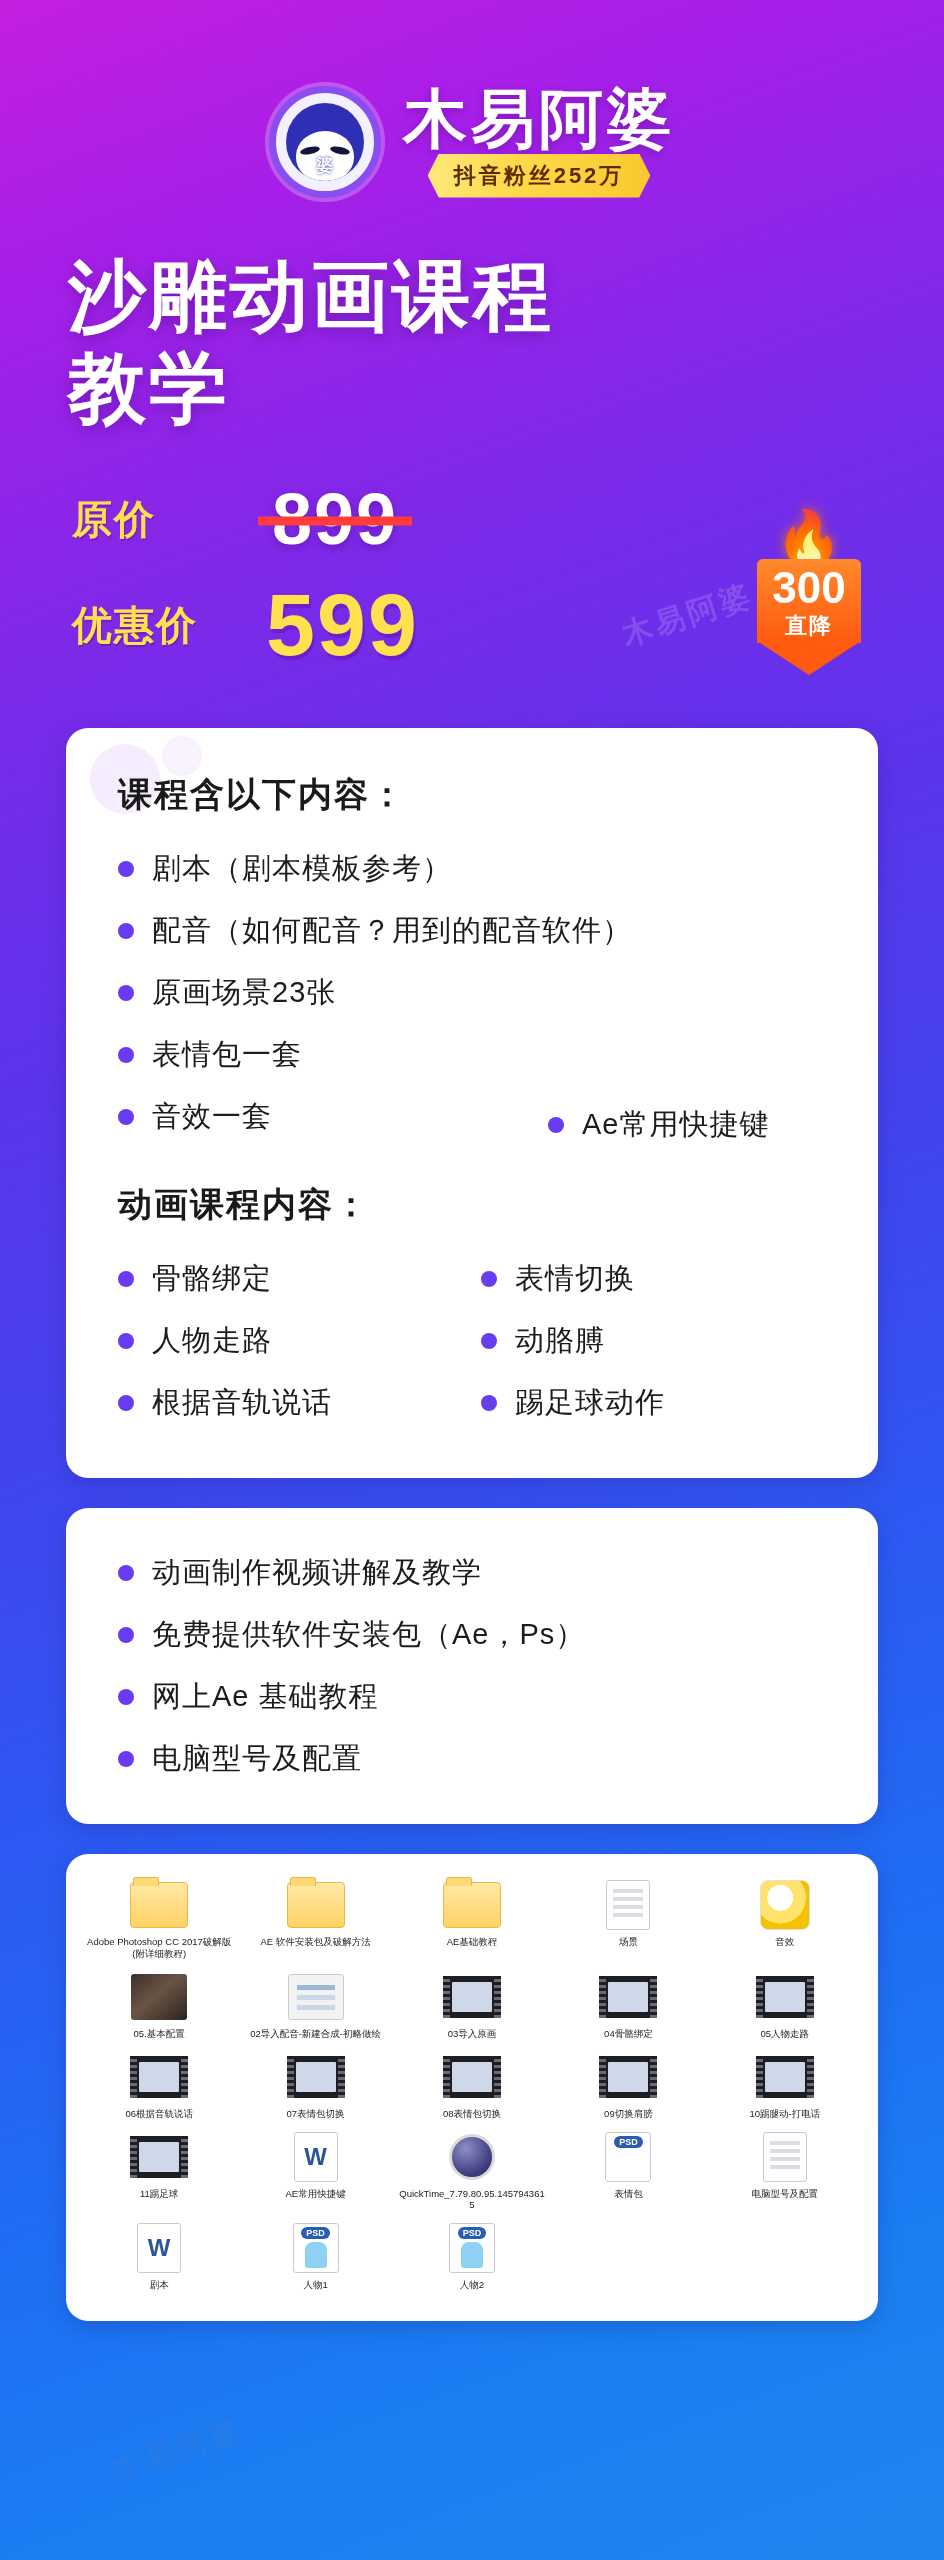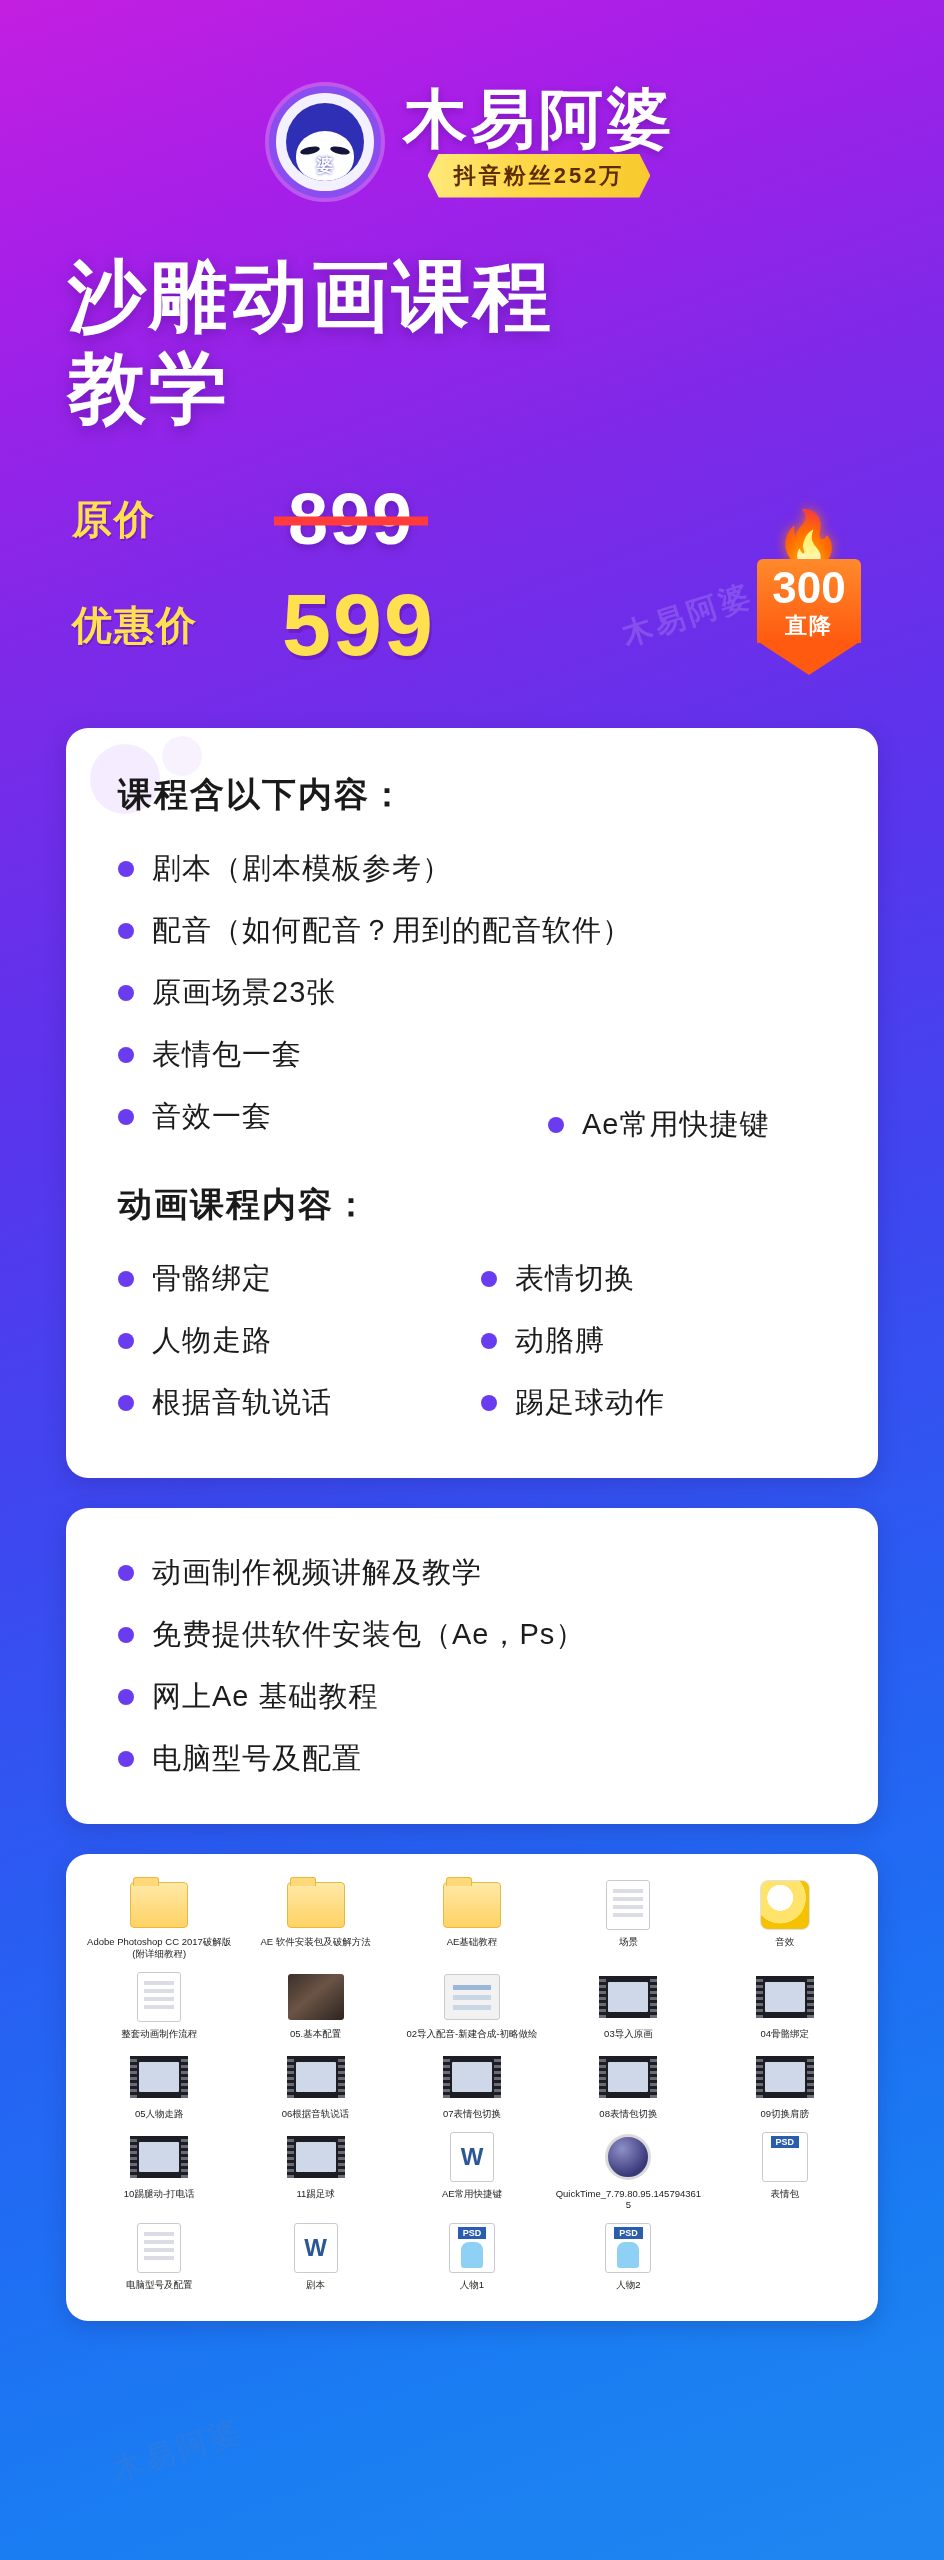--- a/index.html
+++ b/index.html
@@ -117,21 +117,21 @@
   .price-area {
     margin-top: 44px;
     padding: 0 60px 0 72px;
     display: flex;
     align-items: center;
   }
   .price-lines { flex: 1; }
   .price-row {
     display: flex;
     align-items: center;
-    gap: 40px;
+    gap: 24px;
   }
   .price-row + .price-row { margin-top: 14px; }
   .price-label {
     font-size: 40px;
     font-weight: 800;
     color: #ffe14f;
     letter-spacing: 2px;
     text-shadow: 1px 2px 0 rgba(90,0,140,0.35);
     width: 170px;
   }
@@ -342,21 +342,21 @@
     width: 46px; height: 50px;
     background: #fff;
     border: 1px solid #c9c9d4;
     border-radius: 3px;
     position: relative;
     display: flex; align-items: flex-start; justify-content: center;
   }
   .psd .tag {
     margin-top: 3px;
     font-size: 9px; font-weight: 800; color: #fff;
-    background: #2a5db0; padding: 1px 5px; border-radius: 0;
+    background: #2a5db0; padding: 1px 5px; border-radius: 6px;
   }
   .psd .fig {
     position: absolute; bottom: 4px; left: 50%;
     transform: translateX(-50%);
     width: 22px; height: 26px;
     background: #8fd0f5;
     border-radius: 8px 8px 3px 3px;
   }
   .img-thumb {
     width: 56px; height: 46px;
@@ -565,28 +565,20 @@
           </div>
         </div>
         <div class="name">场景</div>
       </div>
     <div class="file">
         <div class="thumb">
           <div class="sticker"></div>
         </div>
         <div class="name">音效</div>
       </div>
-    <div class="file">
-        <div class="thumb">
-          <div class="doc">
-            <div class="lines"></div>
-          </div>
-        </div>
-        <div class="name">整套动画制作流程</div>
-      </div>
 
     <div class="file">
         <div class="thumb">
           <div class="img-thumb people"></div>
         </div>
         <div class="name">05.基本配置</div>
       </div>
     <div class="file">
         <div class="thumb">
           <div class="img-thumb slide"></div>

